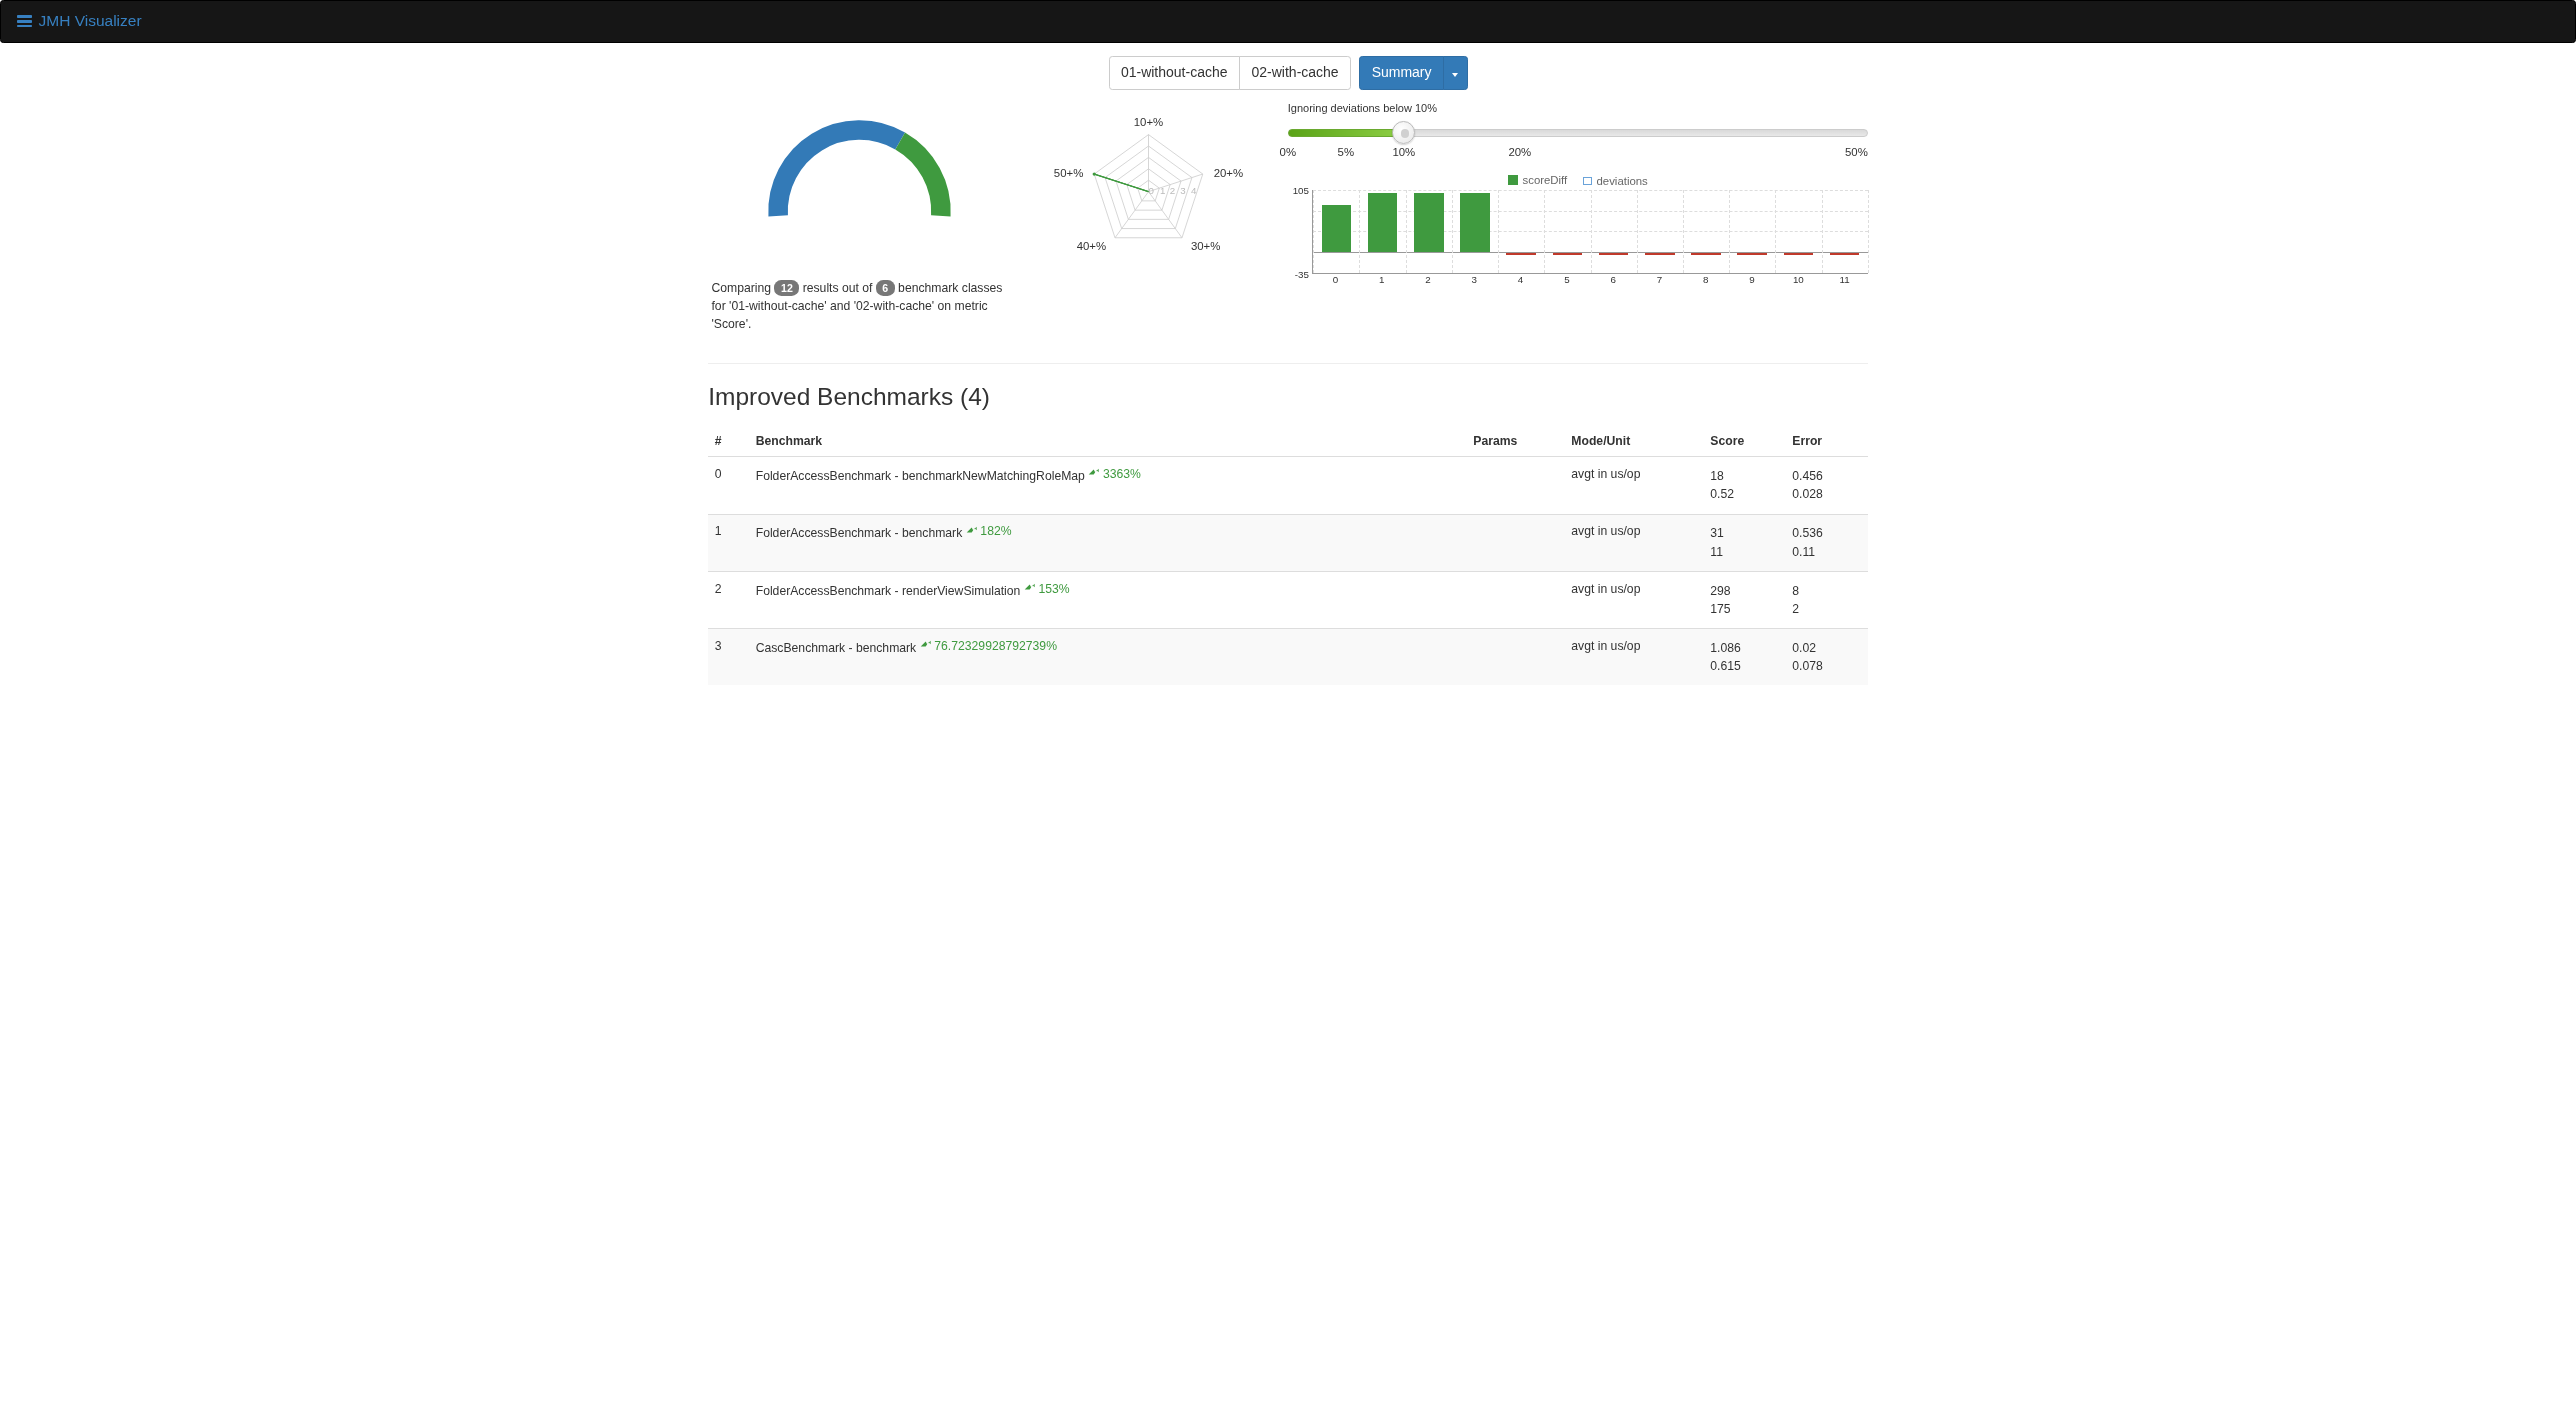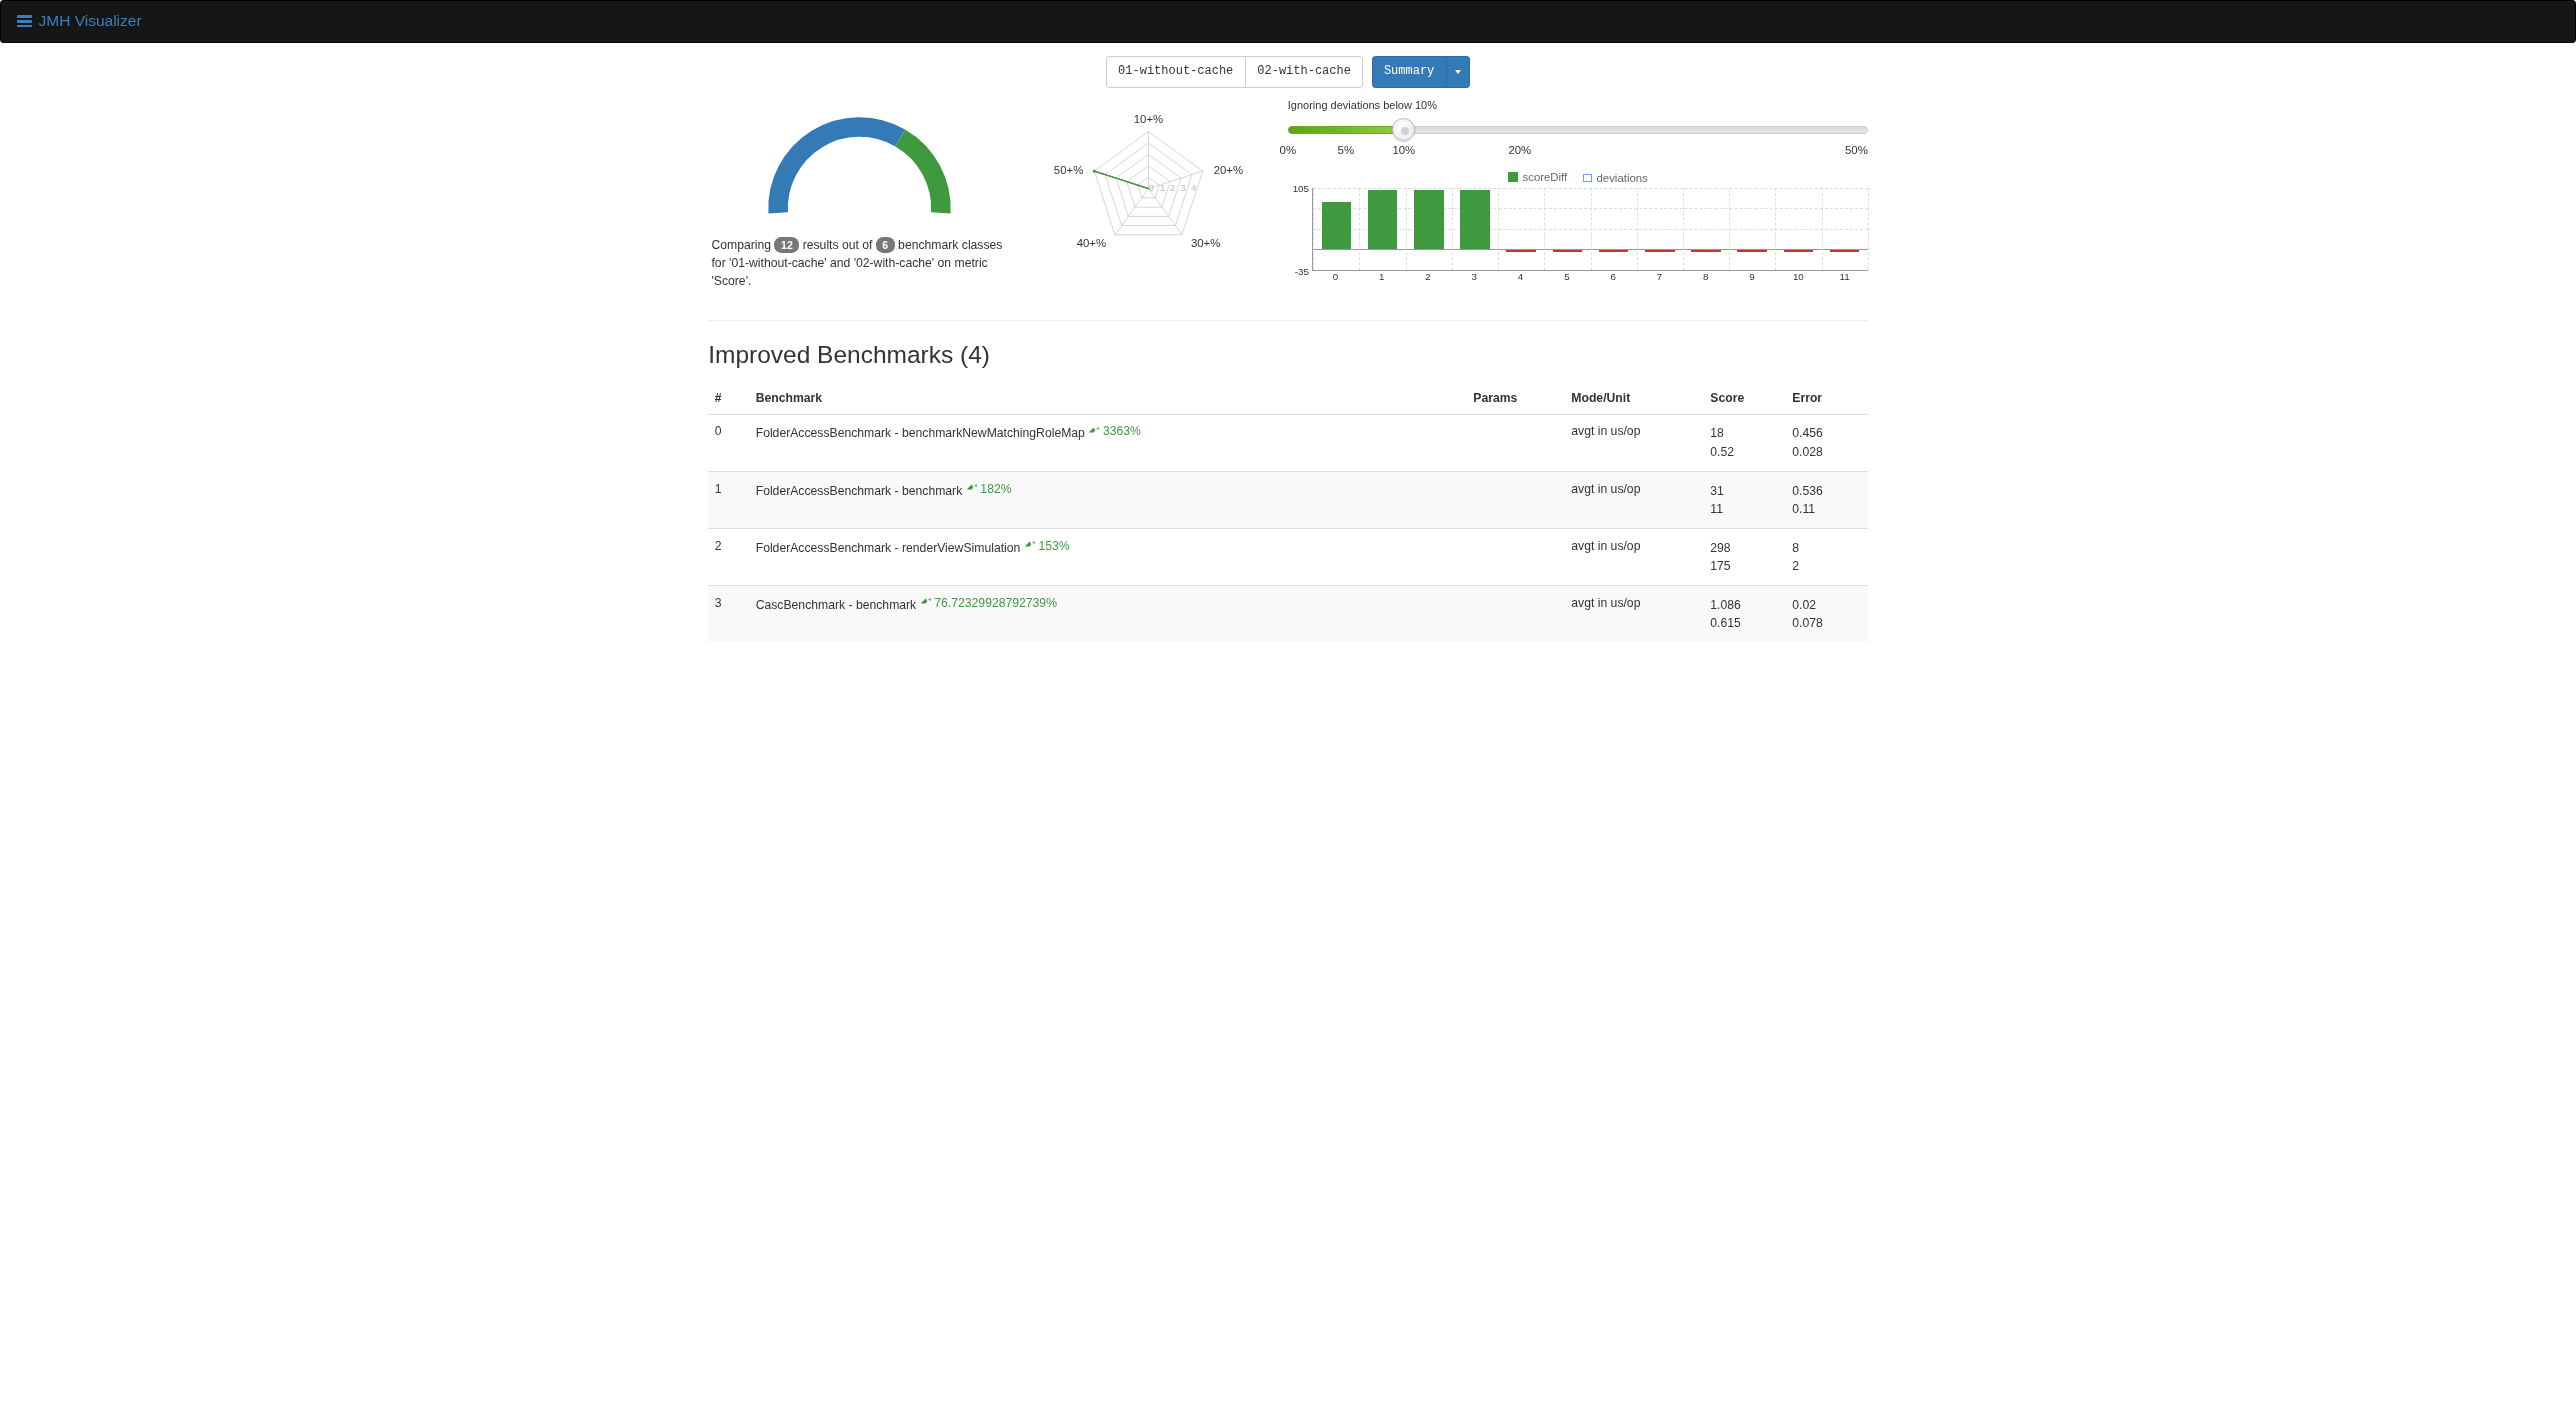--- a/index.html
+++ b/index.html
@@ -4,29 +4,29 @@
 <style>
 * { box-sizing: border-box; margin: 0; padding: 0; }
 body { font-family: -apple-system, BlinkMacSystemFont, "Segoe UI", Helvetica, Arial, sans-serif; color: #333; background: #fff; }
 .navbar { background: #161616; border: 0.8px solid #000; border-radius: 3.3px; padding: 11.4px 16.3px; display: flex; align-items: center; }
 .navbar-brand { color: #3780c1; font-size: 15.5px; text-decoration: none; display: flex; align-items: center; gap: 6.5px; }
 .hamburger-icon { display: inline-flex; flex-direction: column; gap: 2.4px; }
 .hamburger-icon span { display: block; width: 14.7px; height: 2.4px; background: #3780c1; border-radius: 0.8px; }
 .container { max-width: 1184px; margin: 0 auto; padding: 0 12.2px; }
 .toolbar { display: flex; justify-content: center; padding: 13px 0 8.2px; gap: 0; }
 .btn-group { display: inline-flex; }
-.btn { padding: 6.5px 11.4px; font-size: 12px; border: 0.8px solid #ccc; background: #fff; color: #333; cursor: pointer; line-height: 1.4; font-family: Liberation Mono, monospace; }
+.btn { padding: 6.5px 11.4px; font-size: 14px; border: 0.8px solid #ccc; background: #fff; color: #333; cursor: pointer; line-height: 1.4; }
 .btn-group .btn { border-radius: 0; margin-left: -0.8px; }
 .btn-group .btn:first-child { border-top-left-radius: 3.3px; border-bottom-left-radius: 3.3px; margin-left: 0; }
 .btn-group .btn:last-child { border-top-right-radius: 3.3px; border-bottom-right-radius: 3.3px; }
 .btn-primary { background: #337ab7; border-color: #2e6da4; color: #fff; }
 .btn-caret { padding: 6.5px 8.2px; }
 .caret { display: inline-block; width: 0; height: 0; border-left: 3.3px solid transparent; border-right: 3.3px solid transparent; border-top: 4.1px solid #fff; }
 .top-row { display: flex; gap: 16.3px; align-items: flex-start; padding: 3.3px 0 16.3px; }
-.gauge-col { flex: 0 0 302px; display: flex; flex-direction: column; align-items: center; }
+.gauge-col { flex: 0 0 302px; display: flex; flex-direction: column; align-items: center; gap: 40px; }
 .radar-col { flex: 0 0 245px; display: flex; justify-content: center; }
 .right-col { flex: 1; }
 .summary-text { font-size: 12.2px; color: #333; line-height: 1.5; margin-top: 14.7px; text-align: left; padding: 0 3.3px; }
 .badge { display: inline-block; background: #777; color: #fff; border-radius: 7.3px; padding: 1.6px 6.5px; font-size: 10.6px; font-weight: 600; line-height: 1.2; vertical-align: baseline; }
 .slider-label { font-size: 11px; color: #333; margin-bottom: 11.4px; }
 .slider-wrap { position: relative; height: 14.7px; margin-bottom: 6.5px; }
 .slider-track { position: absolute; top: 3.3px; left: 0; right: 0; height: 8.2px; background: linear-gradient(#d9d9d9,#e8e8e8); border-radius: 4.9px; border: 0.8px solid #ccc; }
 .slider-fill { position: absolute; top: 3.3px; left: 0; height: 8.2px; background: linear-gradient(90deg,#5aa317 0%, #8ecf45 100%); border-radius: 4.9px 0 0 4.9px; border: 0.8px solid #6aa92f; }
 .slider-thumb { position: absolute; top: -4.1px; width: 23px; height: 23px; border-radius: 50%; background: radial-gradient(circle at 40% 35%, #fff, #e6e6e6); border: 0.8px solid #bbb; box-shadow: 0 0.8px 1.6px rgba(0,0,0,0.2); }
 .slider-thumb::after { content: ''; position: absolute; top: 7.3px; left: 7.3px; width: 8.2px; height: 8.2px; border-radius: 50%; background: #d0d0d0; }

